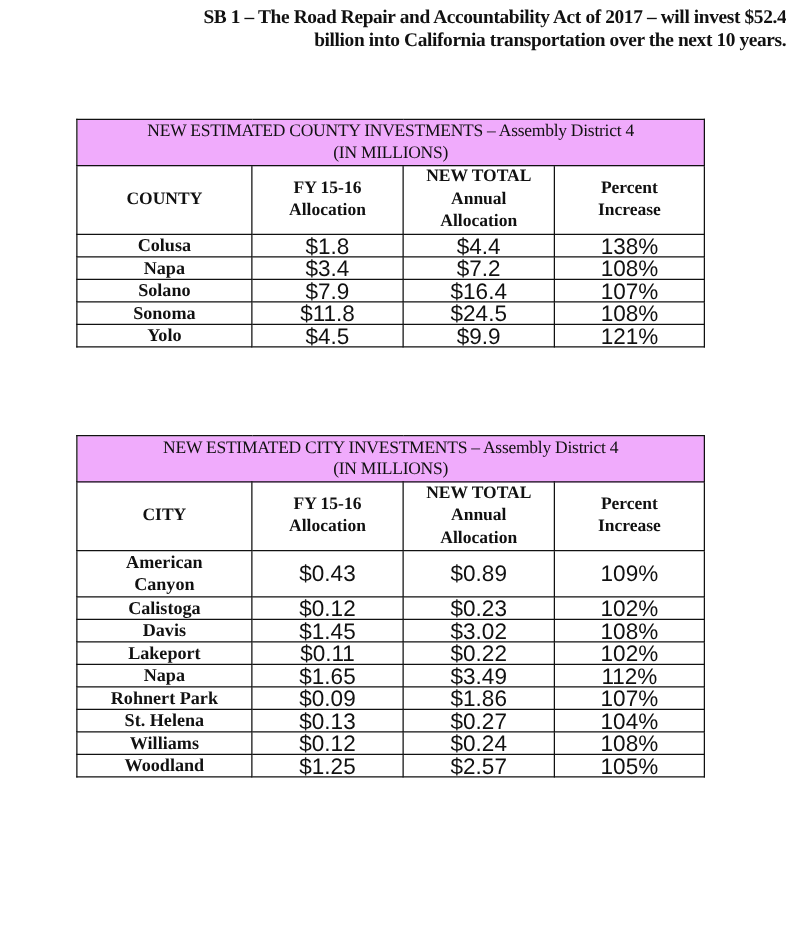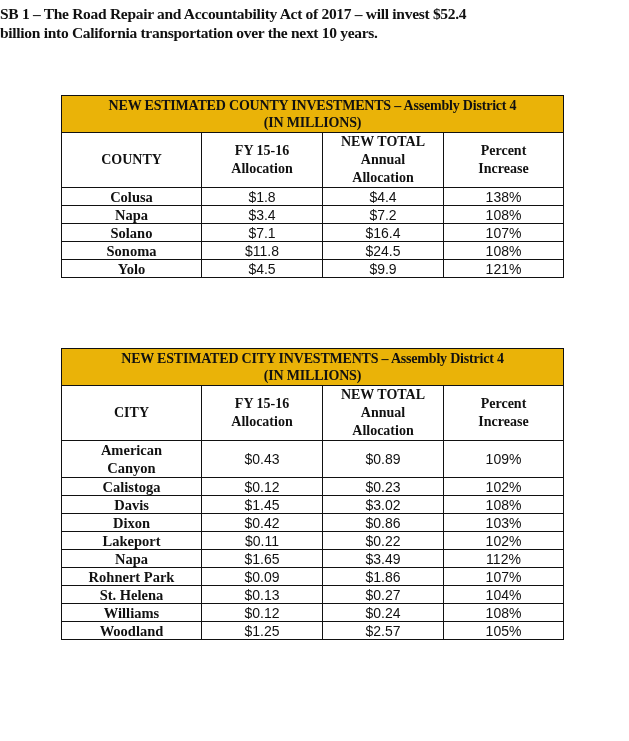--- a/index.html
+++ b/index.html
@@ -3,41 +3,41 @@
 <meta charset="utf-8">
 <style>
   html, body { margin: 0; padding: 0; background: #ffffff; }
   body {
     width: 629px; height: 741px; position: relative; overflow: hidden;
     font-family: "DejaVu Serif", "Liberation Serif", serif;
     color: #111;
   }
   .doc-title {
     position: absolute; left: 0; top: 4px; width: 629px;
-    text-align: left; font-weight: bold; font-size: 15.5px; line-height: 19px;
+    text-align: right; font-weight: bold; font-size: 15.5px; line-height: 19px;
     letter-spacing: -0.3px;
     font-family: "Liberation Serif", "DejaVu Serif", serif;
   }
   .doc-title span { display: block; }
   table.inv {
     position: absolute; left: 61px; width: 502px;
     border-collapse: collapse; table-layout: fixed;
     font-family: "Liberation Serif", "DejaVu Serif", serif;
   }
   table.inv td, table.inv th {
     border: 1.5px solid #111; text-align: center; vertical-align: middle;
     padding: 0 2px; font-size: 14px; line-height: 16px;
   }
   table.inv th.title-cell {
-    background: #eab308; font-weight: bold; font-size: 14px; line-height: 17px;
+    background: #f0abfc; font-weight: normal; font-size: 14px; line-height: 17px;
     height: 36px; letter-spacing: -0.2px;
   }
   table.inv th.col-head { font-weight: bold; height: 54px; font-size: 14px; line-height: 18px; }
   table.inv td.name { font-weight: bold; font-size: 14.5px; }
-  table.inv td.val { font-family: "Liberation Sans", "DejaVu Sans", sans-serif; font-size: 14px; }
+  table.inv td.val { font-family: "Liberation Sans", "DejaVu Sans", sans-serif; font-size: 18px; }
   table.inv tr.data td { height: 17px; }
   table.inv tr.data.tall td { height: 36px; line-height: 18px; }
   #county-table { top: 95px; }
   #city-table { top: 348px; }
   col.c1 { width: 140px; } col.c2 { width: 121px; } col.c3 { width: 121px; } col.c4 { width: 120px; }
 </style>
 </head>
 <body>
 
 <div class="doc-title">
@@ -84,21 +84,21 @@
     <td class="val">138%</td>
   </tr>
   <tr class="data">
     <td class="name">Napa</td>
     <td class="val">$3.4</td>
     <td class="val">$7.2</td>
     <td class="val">108%</td>
   </tr>
   <tr class="data">
     <td class="name">Solano</td>
-    <td class="val">$7.1</td>
+    <td class="val">$7.9</td>
     <td class="val">$16.4</td>
     <td class="val">107%</td>
   </tr>
   <tr class="data">
     <td class="name">Sonoma</td>
     <td class="val">$11.8</td>
     <td class="val">$24.5</td>
     <td class="val">108%</td>
   </tr>
   <tr class="data">
@@ -157,26 +157,20 @@
     <td class="val">$0.23</td>
     <td class="val">102%</td>
   </tr>
   <tr class="data">
     <td class="name">Davis</td>
     <td class="val">$1.45</td>
     <td class="val">$3.02</td>
     <td class="val">108%</td>
   </tr>
   <tr class="data">
-    <td class="name">Dixon</td>
-    <td class="val">$0.42</td>
-    <td class="val">$0.86</td>
-    <td class="val">103%</td>
-  </tr>
-  <tr class="data">
     <td class="name">Lakeport</td>
     <td class="val">$0.11</td>
     <td class="val">$0.22</td>
     <td class="val">102%</td>
   </tr>
   <tr class="data">
     <td class="name">Napa</td>
     <td class="val">$1.65</td>
     <td class="val">$3.49</td>
     <td class="val">112%</td>

